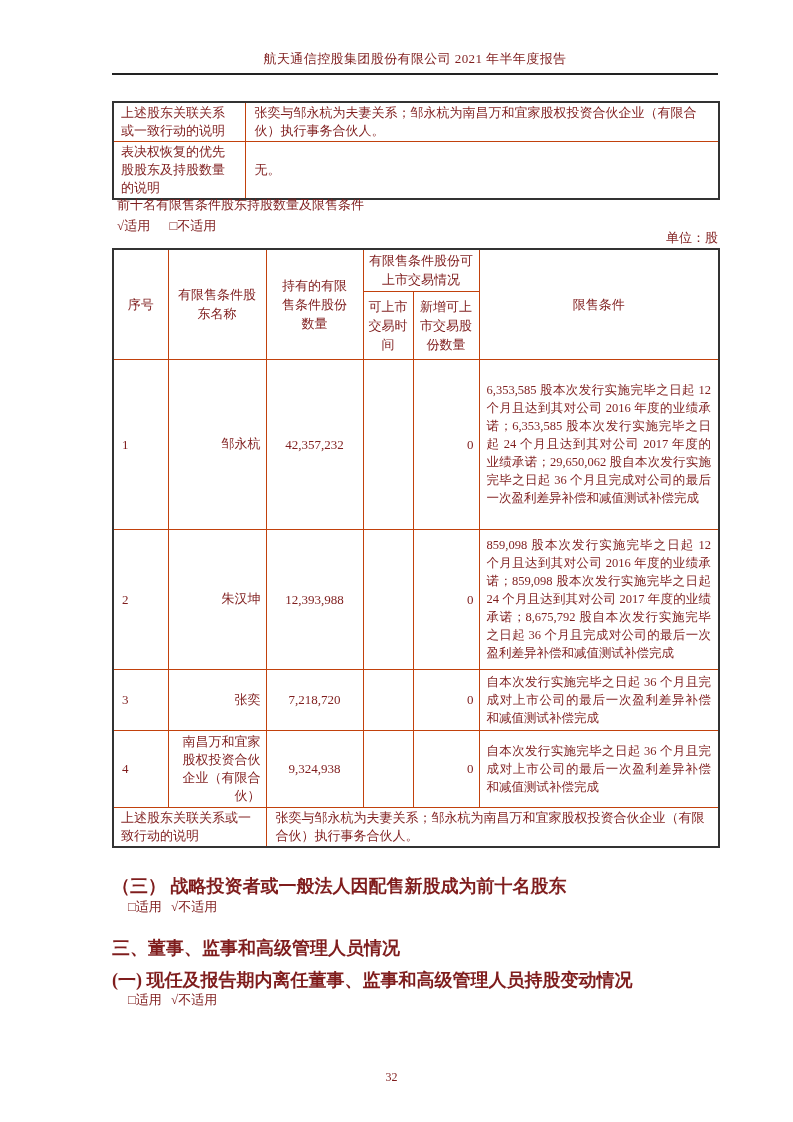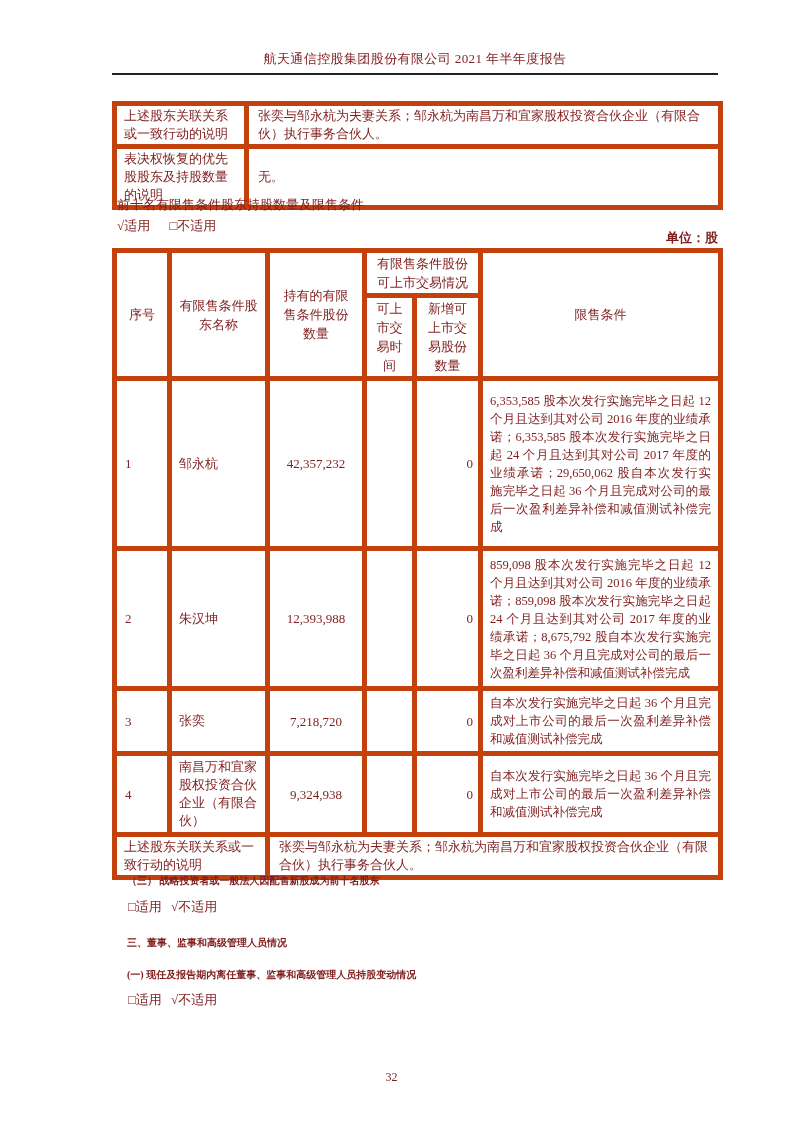--- a/index.html
+++ b/index.html
@@ -18,49 +18,49 @@
     text-align:center; font-size:13px; letter-spacing:0.4px;
     padding-bottom:5px;
     border-bottom:2.5px solid #222222;
   }
   
   table.doc-table {
     border-collapse:collapse; table-layout:fixed;
     width:606px; font-size:13px;
     border:2px solid #333333;
   }
-  table.doc-table td { border:5px solid #c2410c; vertical-align:middle; overflow:hidden; }
+  table.doc-table td { border:1px solid #c2410c; vertical-align:middle; overflow:hidden; }
   
   .relation-table { position:absolute; top:101px; left:112px; }
   .relation-table td.lbl { padding:1px 7px; line-height:18px; vertical-align:middle; }
   .relation-table td.val { padding:1px 9px; line-height:18px; }
   
   .section-title { position:absolute; top:196px; left:117px; font-size:13px; }
   .applic { font-size:13px; }
   .applic .tok1 { margin-right:16px; }
   .applic-top { position:absolute; top:217px; left:117px; }
-  .unit-label { position:absolute; top:229px; left:112px; width:606px; text-align:right; font-size:13px;font-weight:bold; }
+  .unit-label { position:absolute; top:229px; left:112px; width:606px; text-align:right; font-size:13px; }
   
   .main-table { position:absolute; top:248px; left:112px; }
   .main-table td { text-align:center; line-height:19px; padding:1px 3px; }
   .main-table td.hdr { padding:1px 5px; }
   .main-table td.hdr-shares { padding:13px 11px; }
   .main-table td.c-seq { text-align:left; padding-left:8px; }
-  .main-table td.c-holder { text-align:left; padding:2px 5px 2px 7px; line-height:18px; }
+  .main-table td.c-holder { text-align:right; padding:2px 5px 2px 7px; line-height:18px; }
   .main-table td.c-shares { text-align:center; }
   .main-table td.c-new { text-align:right; padding-right:5px; }
   .main-table td.c-cond {
     text-align:justify; text-justify:inter-ideograph;
     padding:3px 7px; line-height:18px; font-size:12.5px;
     vertical-align:middle;
   }
   .main-table td.f-lbl { text-align:left; padding:1px 7px; line-height:18px; }
   .main-table td.f-val { text-align:left; padding:1px 9px; line-height:18px; }
   
-  .h-bold { position:absolute; left:127px; font-size:10px; font-weight:bold; white-space:nowrap; }
+  .h-bold { position:absolute; left:112px; font-size:18px; font-weight:bold; white-space:nowrap; }
   .h3-strategic { top:874px; }
   .applic-strategic { position:absolute; top:898px; left:113px; }
   .h2-directors { top:936px; }
   .h3-changes { top:968px; }
   .applic-changes { position:absolute; top:991px; left:113px; }
   .applic .tokbox { margin-right:6px;padding-left:15px; }
   
   .page-number { position:absolute; top:1070px; left:0; width:783px; text-align:center; font-size:12px; }
 </style>
 </head>

